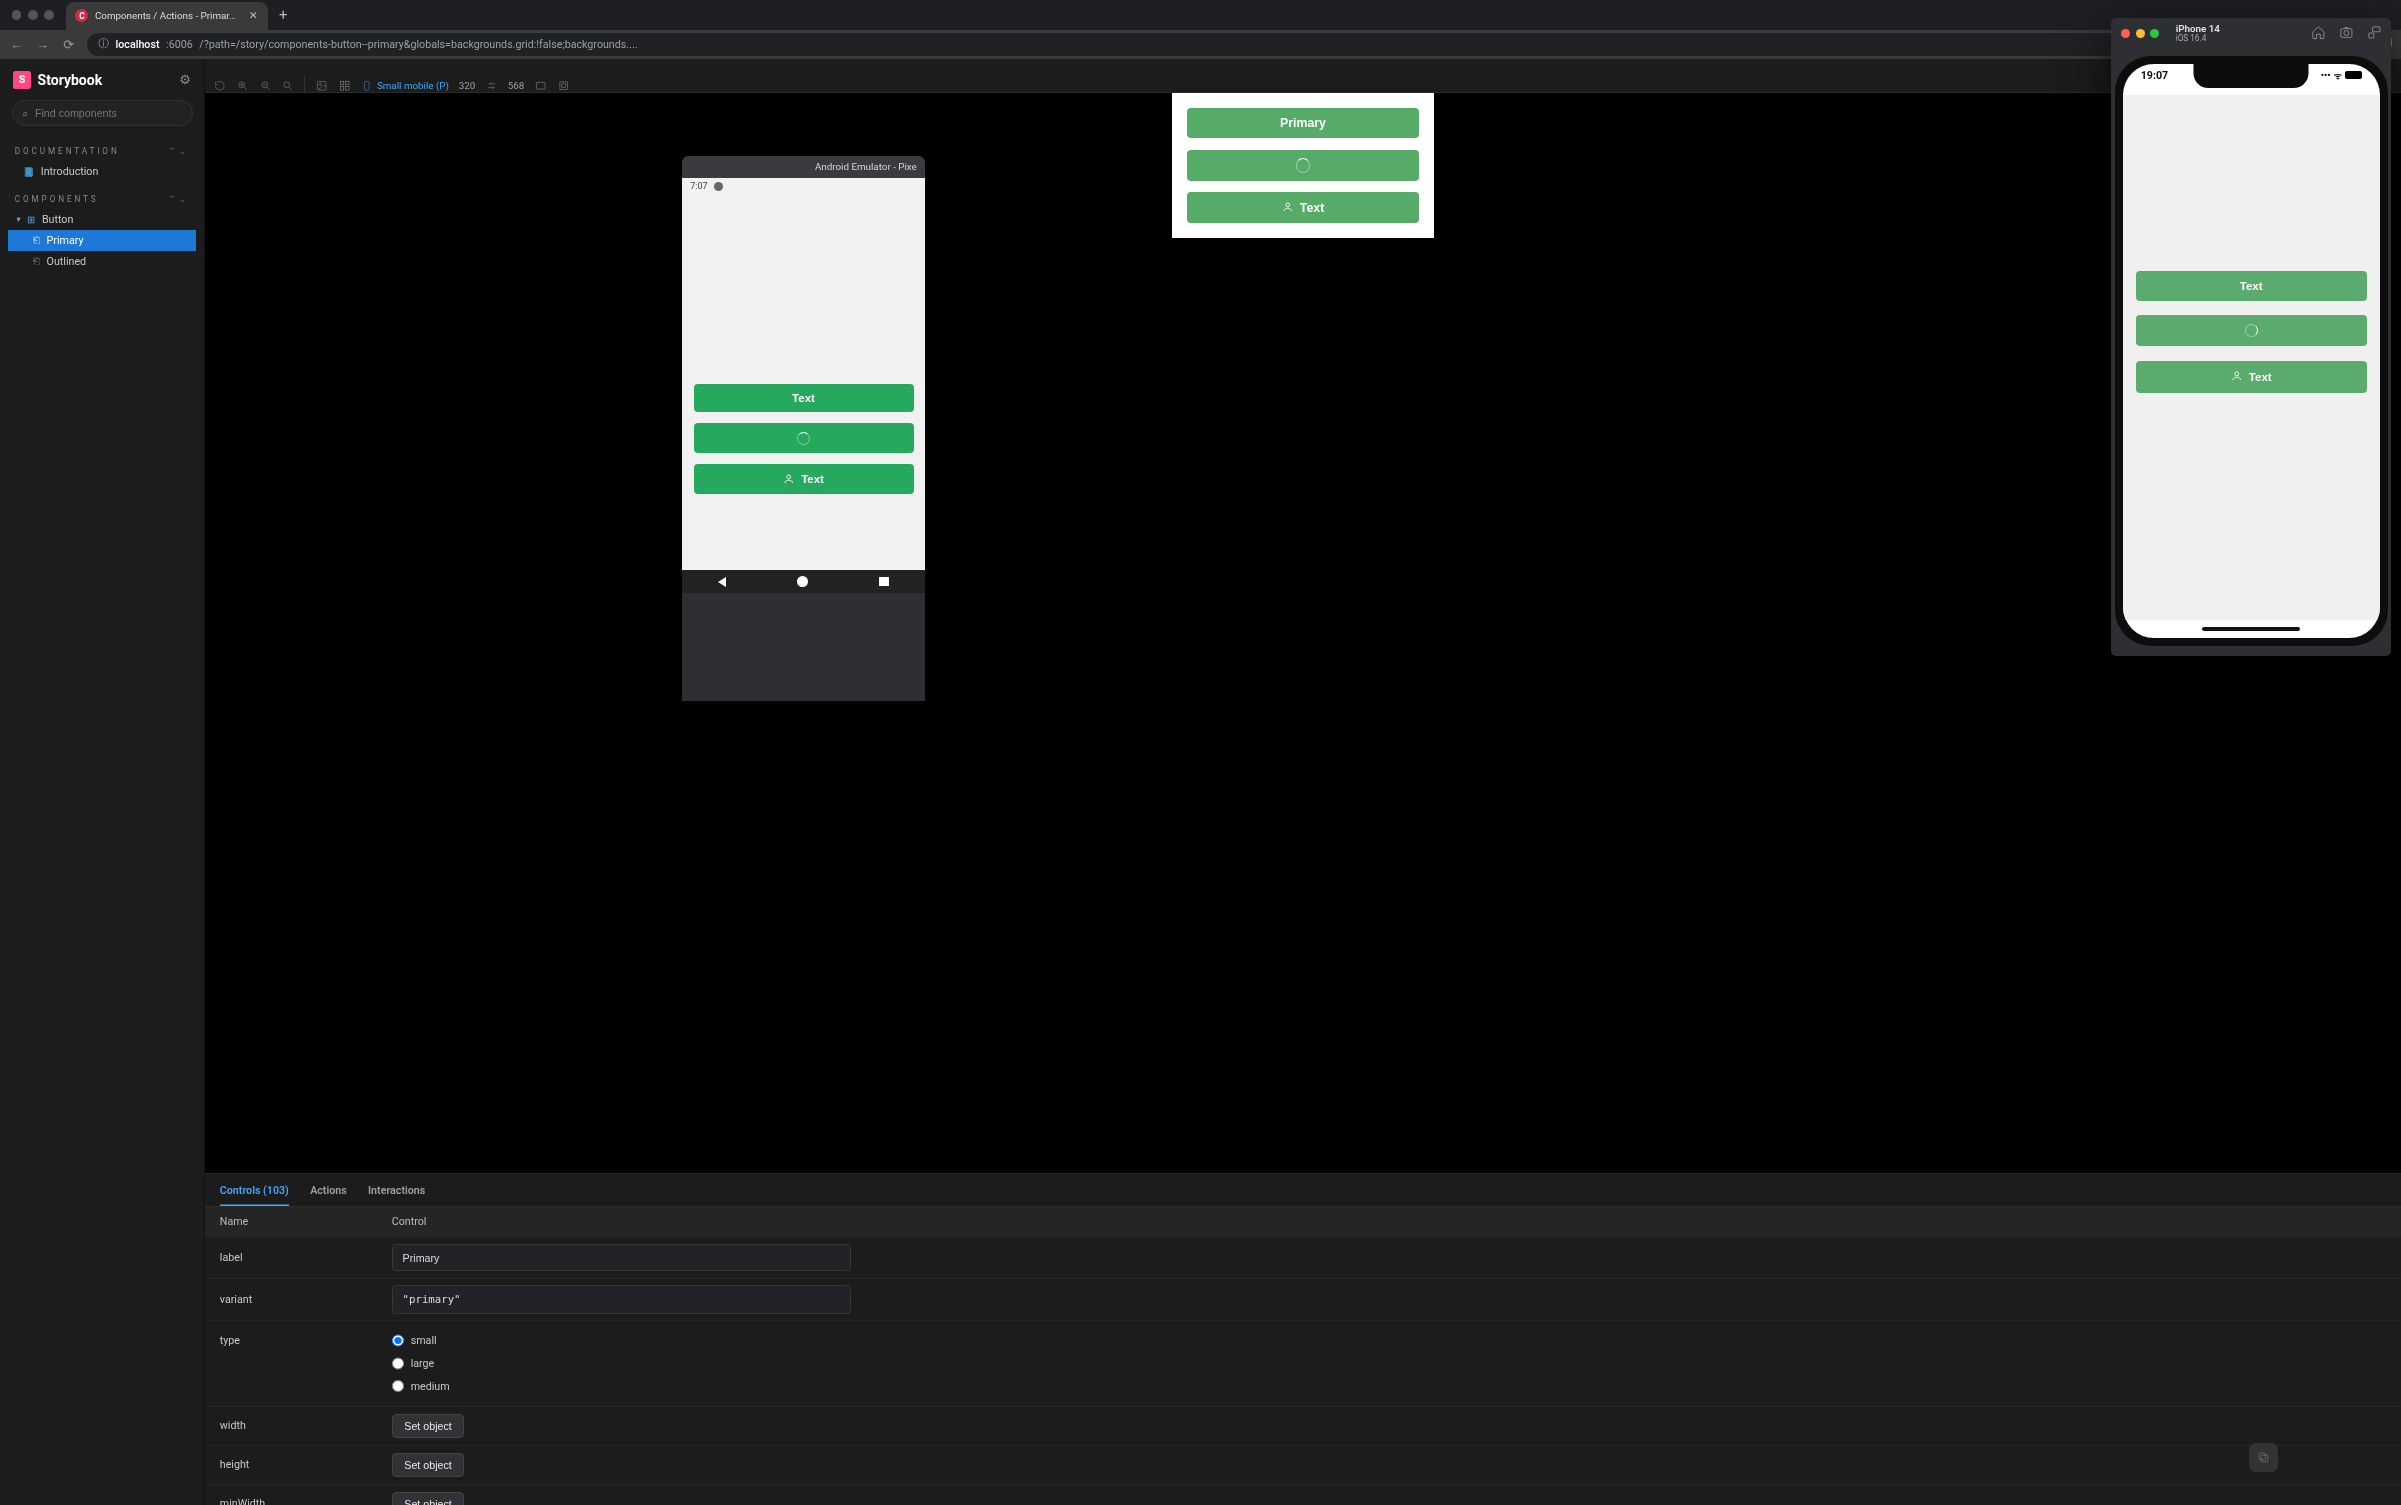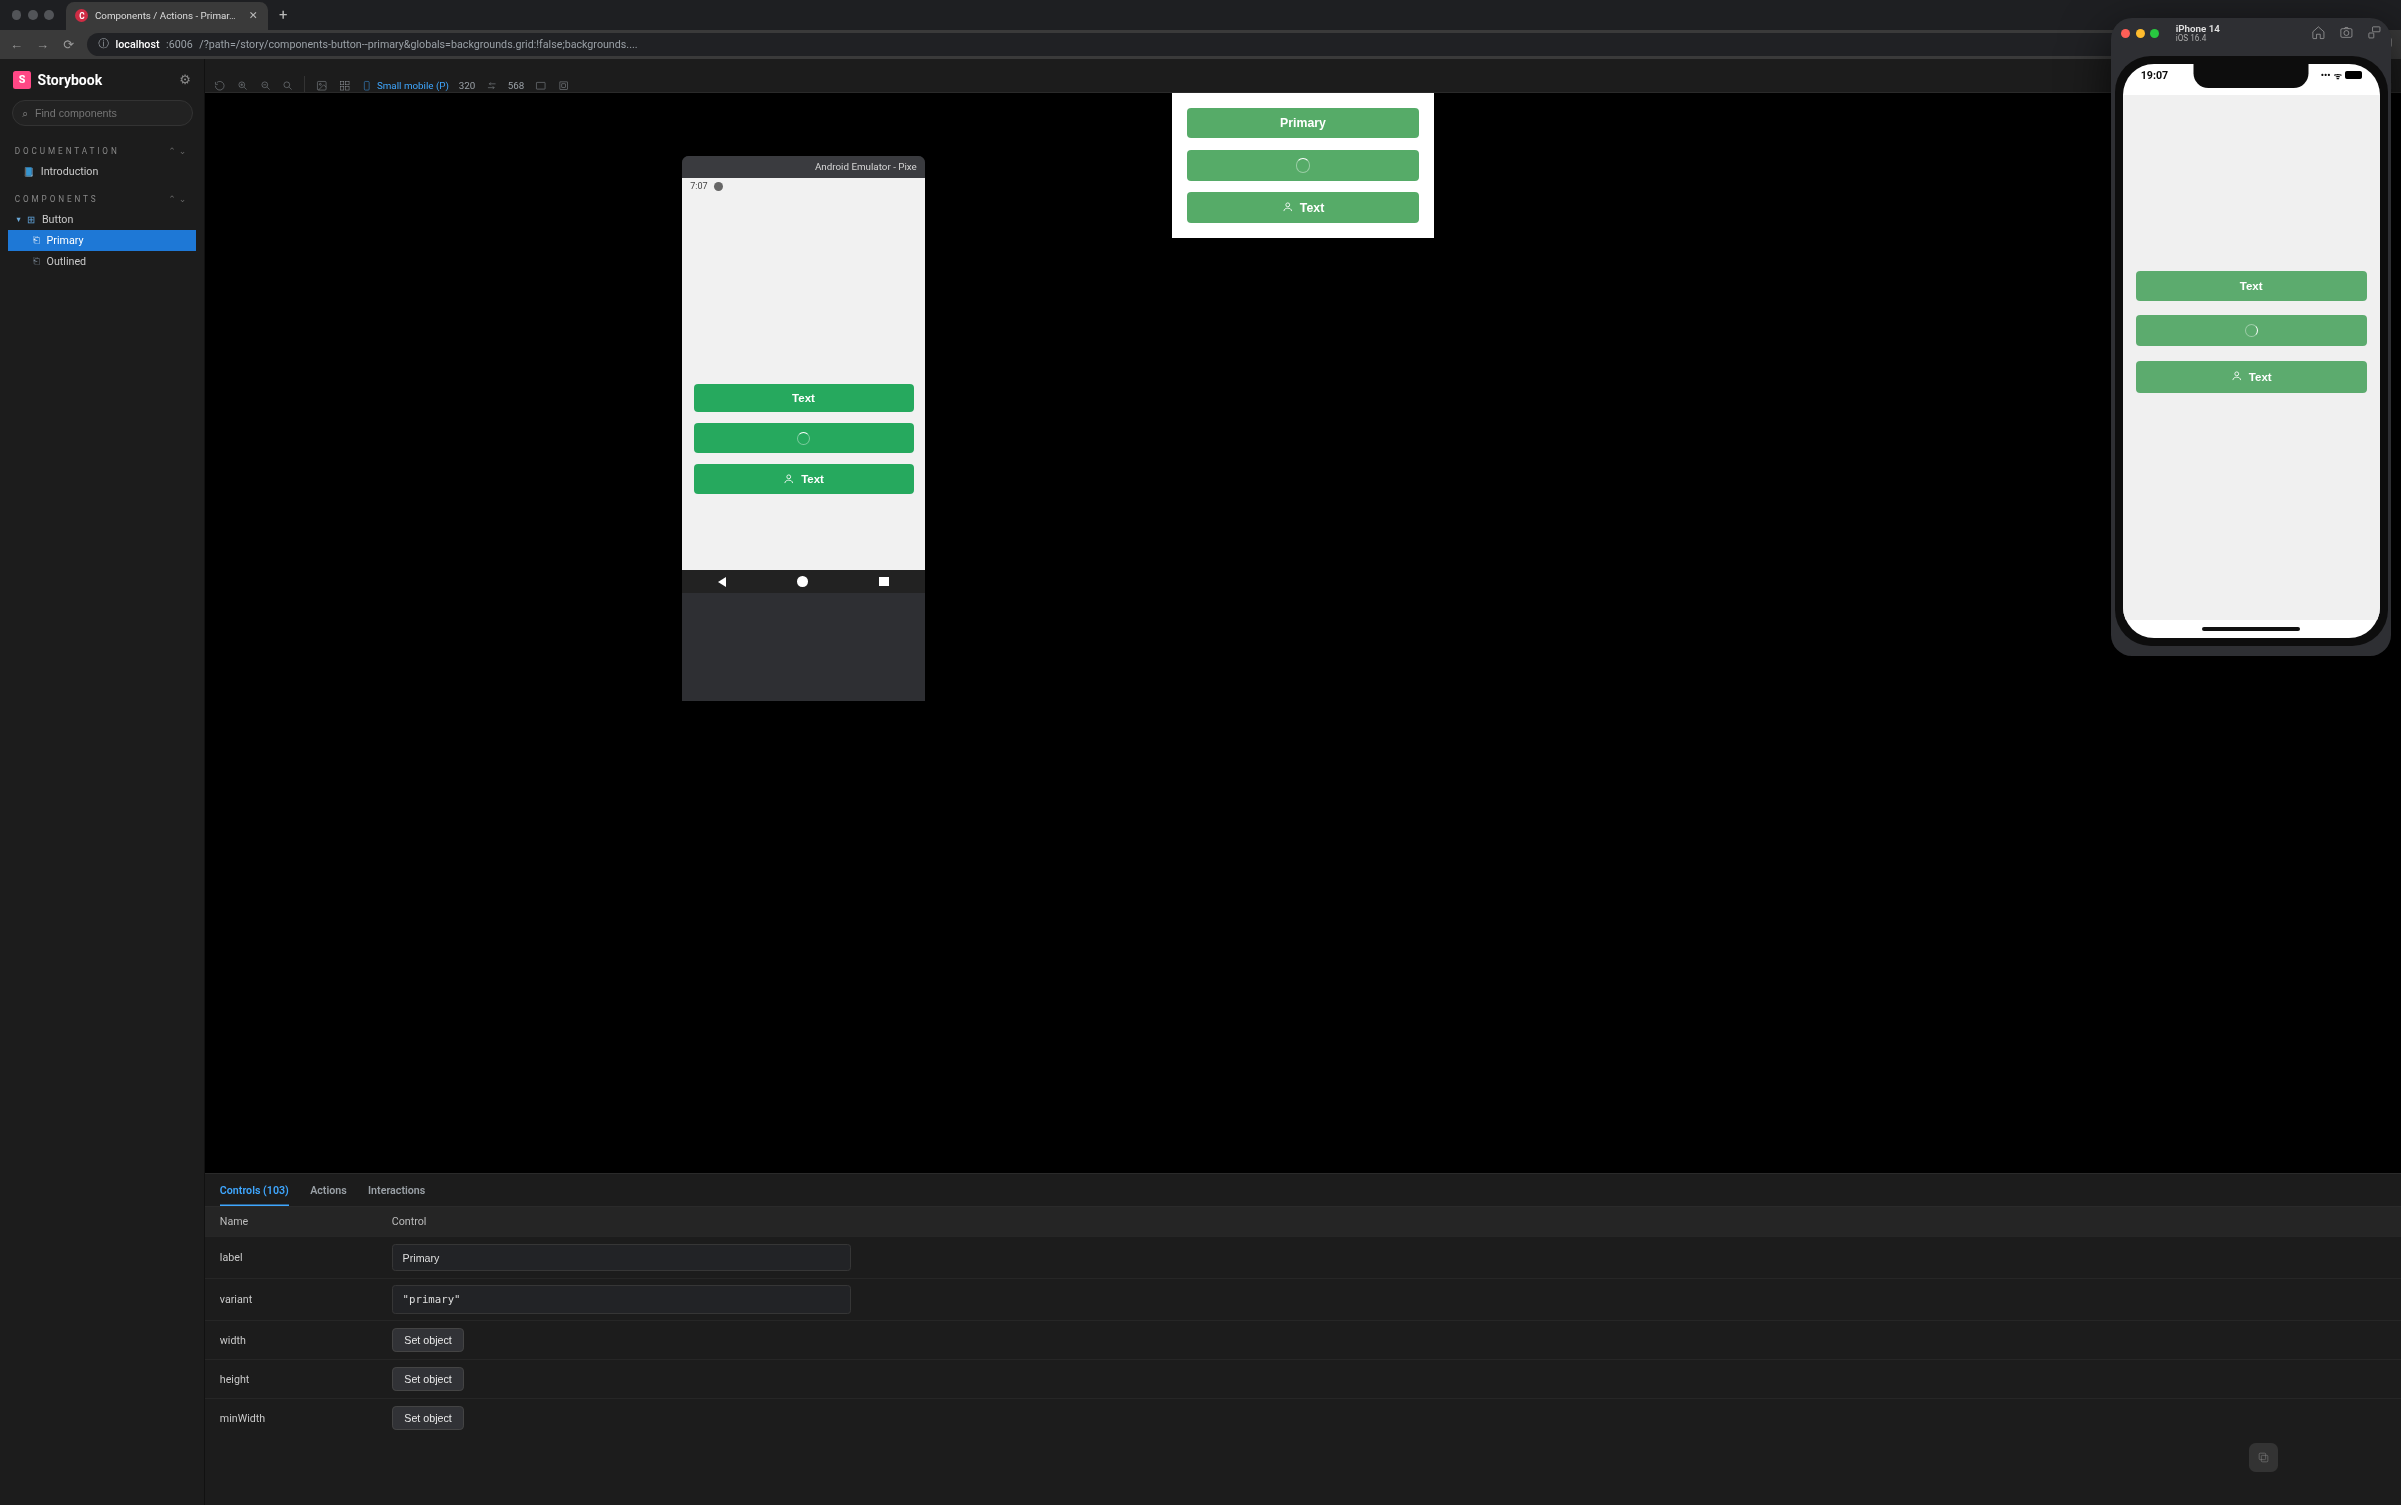--- a/index.html
+++ b/index.html
@@ -90,21 +90,21 @@
   .and-status { display:flex; align-items:center; gap:6.6px; padding:3.3px 8.2px; font-size:9px; color:#444;}
   .and-status .asi { width:9px; height:9px; border-radius:50%; background:#666;}
   .and-content { flex:1; padding:189px 11.5px 0; display:flex; flex-direction:column; gap:11.5px;}
   .and-btn { background:#26a95e; color:#fff; border:0; border-radius:4.1px; padding:8.2px; font-size:11.5px; font-weight:700; display:flex; justify-content:center; align-items:center; gap:6.6px;}
   .and-nav { height:23px; background:#222; display:flex; justify-content:space-around; align-items:center; color:#fff;}
   .and-nav .back-tri { width:0; height:0; border-top:5.7px solid transparent; border-bottom:5.7px solid transparent; border-right:8.2px solid #fff;}
   .and-nav .circ { width:10.7px; height:10.7px; border-radius:50%; background:#fff;}
   .and-nav .sq { width:9.8px; height:9.8px; background:#fff;}
 
   
-  .ios-window { position:absolute; top:18px; right:9.8px; width:280px; display:flex; flex-direction:column; background:#2e2f33; border-radius:21px; box-shadow:0 16.4px 49px rgba(0,0,0,0.7);}
+  .ios-window { position:absolute; top:18px; right:9.8px; width:280px; display:flex; flex-direction:column; background:#2e2f33; border-radius:5px; box-shadow:0 16.4px 49px rgba(0,0,0,0.7);}
   .ios-titlebar { height:31px; display:flex; align-items:center; padding:0 9.8px; gap:8.2px; color:#e2e2e2; font-size:9.8px;}
   .ios-traffic { display:flex; gap:5.7px;}
   .ios-traffic .d { width:9px; height:9px; border-radius:50%;}
   .d.r{background:#ff5f57;} .d.y{background:#febc2e;} .d.g{background:#28c840;}
   .ios-title-text { line-height:1.15; padding-left:8.2px;}
   .ios-title-text .sub { font-size:8.2px; color:#aaa;}
   .ios-tb-icons { margin-left:auto; display:flex; gap:13px; color:#bbb;}
   .ios-tb-icons svg { width:14.8px; height:14.8px; stroke:#bbb; fill:none;}
   .device { margin:6.6px 3.3px 9.8px; background:#0d0d0d; border-radius:36px; padding:8.2px; }
   .device-screen { background:#FFFFFF; border-radius:31px; height:574px; position:relative; overflow:hidden;}
@@ -336,20 +336,37 @@
           <div>Control</div>
         </div>
         <div class="ct-row">
           <div class="c1">label</div>
           <div class="c2"><input class="ct-input" value="Primary" style=""></div>
         </div>
         <div class="ct-row">
           <div class="c1">variant</div>
           <div class="c2"><input class="ct-input mono" value="&quot;primary&quot;" style=""></div>
         </div>
+        <div class="ct-row" style="align-items:flex-start; padding-top:13px; padding-bottom:13px;">
+          <div class="c1">type</div>
+          <div class="c2 ct-radio">
+            <label>
+                <input type="radio" name="t" checked="" style="">
+                <span>small</span>
+              </label>
+            <label>
+                <input type="radio" name="t" style="">
+                <span>large</span>
+              </label>
+            <label>
+                <input type="radio" name="t" style="">
+                <span>medium</span>
+              </label>
+          </div>
+        </div>
         <div class="ct-row">
           <div class="c1">width</div>
           <div class="c2"><button class="ct-btn">Set object</button></div>
         </div>
         <div class="ct-row">
           <div class="c1">height</div>
           <div class="c2"><button class="ct-btn">Set object</button></div>
         </div>
         <div class="ct-row">
           <div class="c1">minWidth</div>

